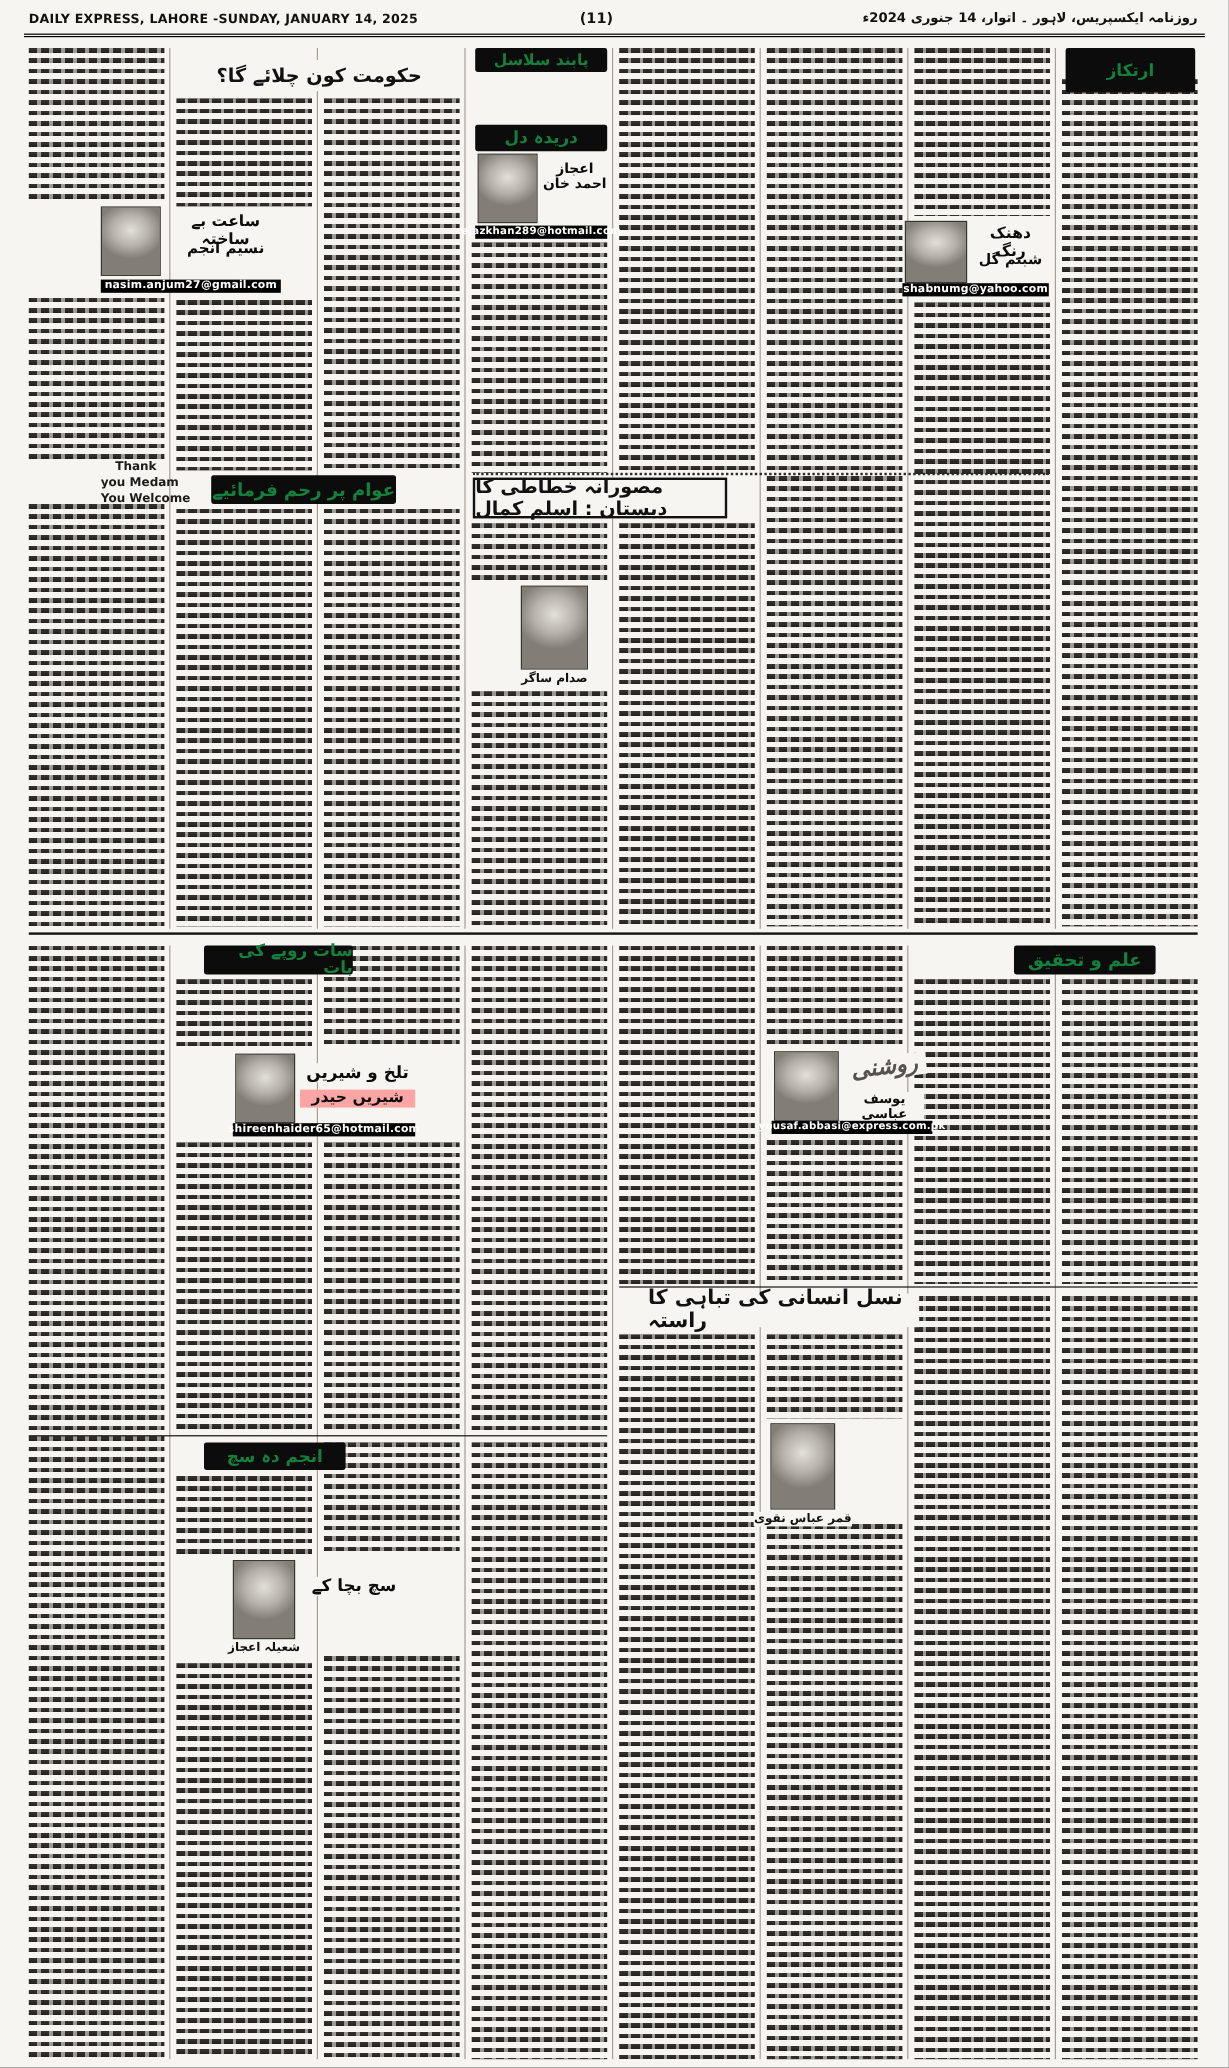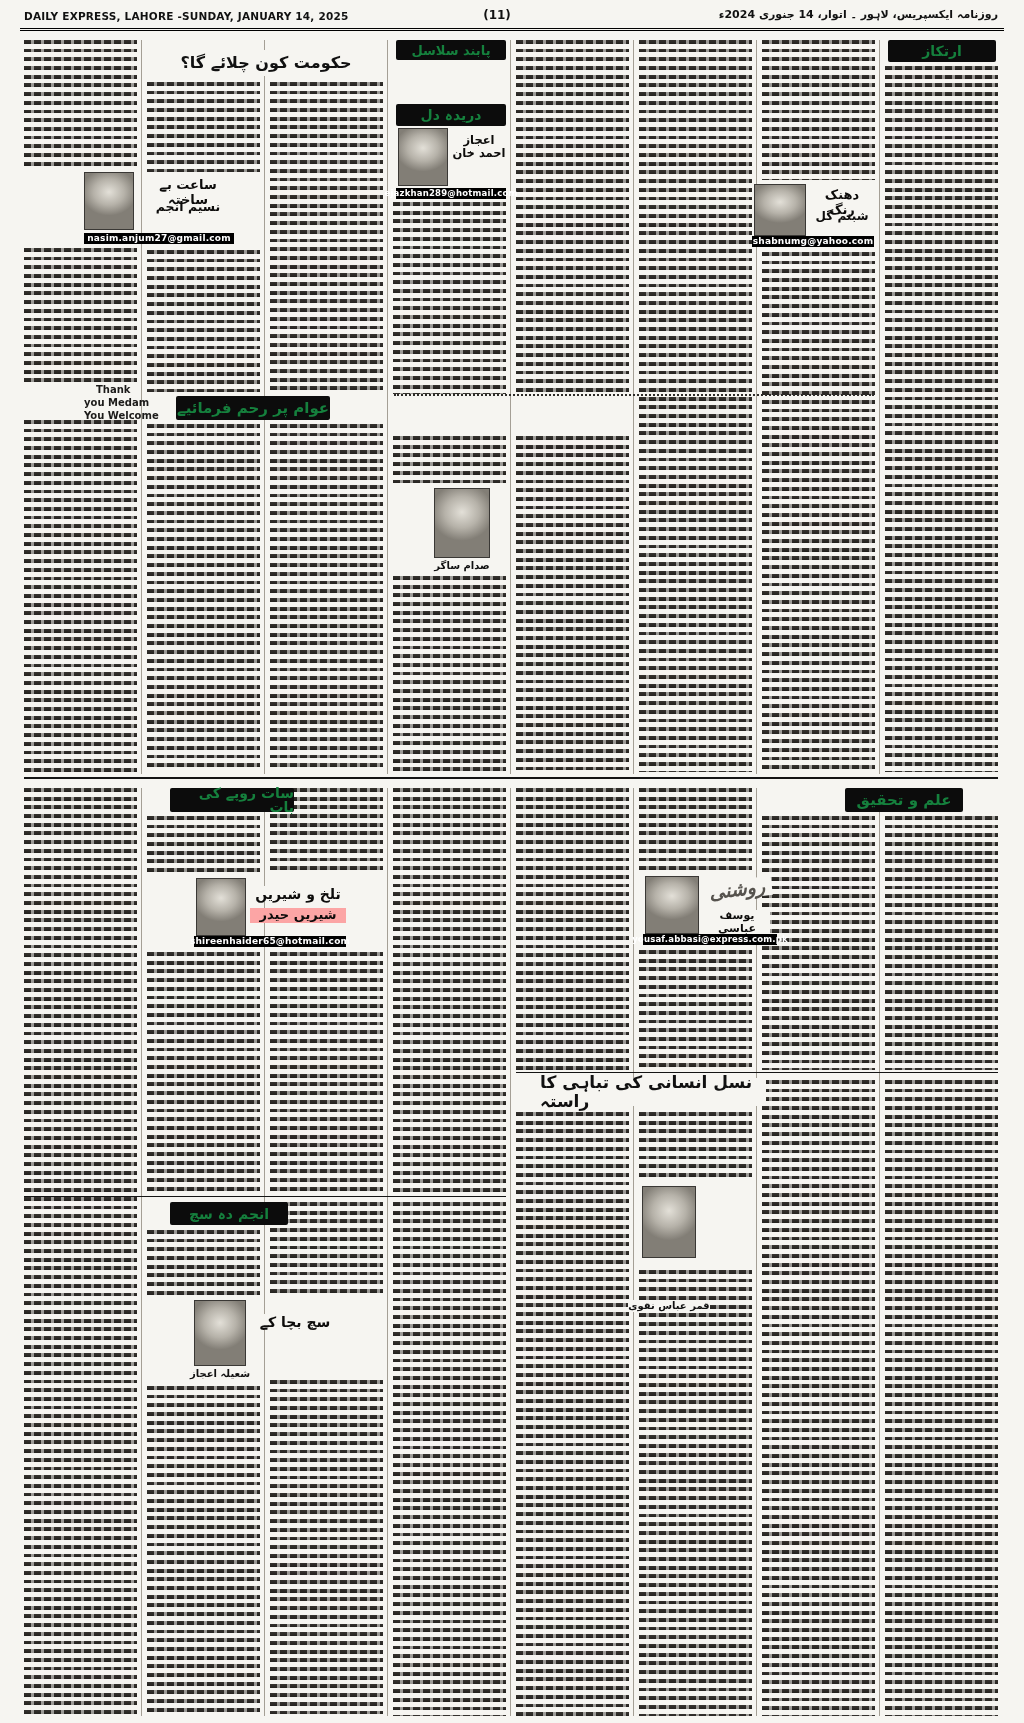--- a/index.html
+++ b/index.html
@@ -79,21 +79,21 @@
   <div class="abs txt" style="left:393px;top:202px;width:113px;height:192px;"></div>
   <div class="abs txt" style="left:393px;top:436px;width:113px;height:48px;"></div>
   <div class="abs txt" style="left:393px;top:576px;width:113px;height:196px;"></div>
   <div class="abs txt" style="left:516px;top:40px;width:113px;height:352px;"></div>
   <div class="abs txt" style="left:516px;top:436px;width:113px;height:336px;"></div>
   <div class="abs txt" style="left:639px;top:40px;width:113px;height:732px;"></div>
   <div class="abs txt" style="left:762px;top:40px;width:113px;height:140px;"></div>
   <div class="abs txt" style="left:762px;top:252px;width:113px;height:520px;"></div>
   <div class="abs txt" style="left:885px;top:66px;width:113px;height:706px;"></div>
 
-  <div class="blackhead" style="left:888px;top:40px;width:108px;height:22px;font-size:14px;">ارتکاز</div>
+  <div class="blackhead" style="left:888px;top:40px;width:108px;height:37px;font-size:14px;">ارتکاز</div>
 
   <div class="photo" style="left:754px;top:184px;width:52px;height:52px;"></div>
   <div class="byline" style="left:810px;top:188px;width:64px;font-size:13px;">دھنک رنگ</div>
   <div class="byline" style="left:810px;top:210px;width:64px;font-size:12px;">شبنم گل</div>
   <div class="email" style="left:752px;top:236px;width:122px;height:11px;">shabnumg@yahoo.com</div>
 
   <div class="blackhead" style="left:396px;top:40px;width:110px;height:20px;font-size:13px;">پابند سلاسل</div>
   <div class="blackhead" style="left:396px;top:104px;width:110px;height:22px;font-size:14px;">دریدہ دل</div>
   <div class="photo" style="left:398px;top:128px;width:50px;height:58px;"></div>
   <div class="byline" style="left:452px;top:134px;width:54px;font-size:11.5px;">اعجاز احمد خان</div>
@@ -106,20 +106,21 @@
   <div class="byline" style="left:138px;top:200px;width:100px;font-size:12.5px;">نسیم انجم</div>
   <div class="email" style="left:84px;top:233px;width:150px;height:11px;">nasim.anjum27@gmail.com</div>
 
   <div class="blackhead" style="left:176px;top:396px;width:154px;height:24px;font-size:15px;">عوام پر رحم فرمائیے</div>
 
   <div class="eng-note" style="left:96px;top:384px;">Thank</div>
   <div class="eng-note" style="left:84px;top:397px;">you Medam</div>
   <div class="eng-note" style="left:84px;top:410px;">You Welcome</div>
 
   <div class="dashes" style="left:394px;top:394px;width:480px;"></div>
+  <div class="headline boxed" style="left:394px;top:398px;width:212px;height:34px;font-size:16px;">مصورانہ خطاطی کا دبستان : اسلم کمال</div>
   <div class="photo" style="left:434px;top:488px;width:56px;height:70px;"></div>
   <div class="caption" style="left:426px;top:560px;width:72px;">صدام ساگر</div>
 
   <div class="hline" style="left:24px;top:777px;width:974px;height:2px;"></div>
 
   <div class="vrule" style="left:141px;top:788px;height:928px;"></div>
   <div class="vrule" style="left:264px;top:788px;height:928px;"></div>
   <div class="vrule" style="left:387px;top:788px;height:928px;"></div>
   <div class="vrule" style="left:510px;top:788px;height:928px;"></div>
   <div class="vrule" style="left:633px;top:788px;height:928px;"></div>
@@ -157,21 +158,21 @@
 
   <div class="blackhead" style="left:170px;top:788px;width:124px;height:24px;font-size:14px;">سات روپے کی بات</div>
   <div class="photo" style="left:196px;top:878px;width:50px;height:58px;"></div>
   <div class="byline" style="left:250px;top:886px;width:96px;font-size:14px;background:#f6f5f1;">تلخ و شیریں</div>
   <div class="byline" style="left:250px;top:908px;width:96px;font-size:13px;background:#fca5a5;">شیریں حیدر</div>
   <div class="email" style="left:194px;top:936px;width:152px;height:11px;">shireenhaider65@hotmail.com</div>
 
   <div class="hline" style="left:516px;top:1072px;width:482px;height:1px;"></div>
   <div class="headline" style="left:540px;top:1078px;width:226px;height:28px;font-size:17px;">نسل انسانی کی تباہی کا راستہ</div>
   <div class="photo" style="left:642px;top:1186px;width:54px;height:72px;"></div>
-  <div class="caption" style="left:628px;top:1260px;width:82px;margin-top:40px;">قمر عباس نقوی</div>
+  <div class="caption" style="left:628px;top:1260px;width:82px;">قمر عباس نقوی</div>
 
   <div class="hline" style="left:24px;top:1196px;width:482px;height:1px;"></div>
   <div class="blackhead" style="left:170px;top:1202px;width:118px;height:23px;font-size:14px;">انجم دہ سچ</div>
   <div class="photo" style="left:194px;top:1300px;width:52px;height:66px;"></div>
   <div class="byline" style="left:250px;top:1314px;width:90px;font-size:14px;background:#f6f5f1;">سچ بچا کے</div>
   <div class="caption" style="left:186px;top:1368px;width:68px;">شعیلہ اعجاز</div>
 
 </div>
 
 </body></html>

